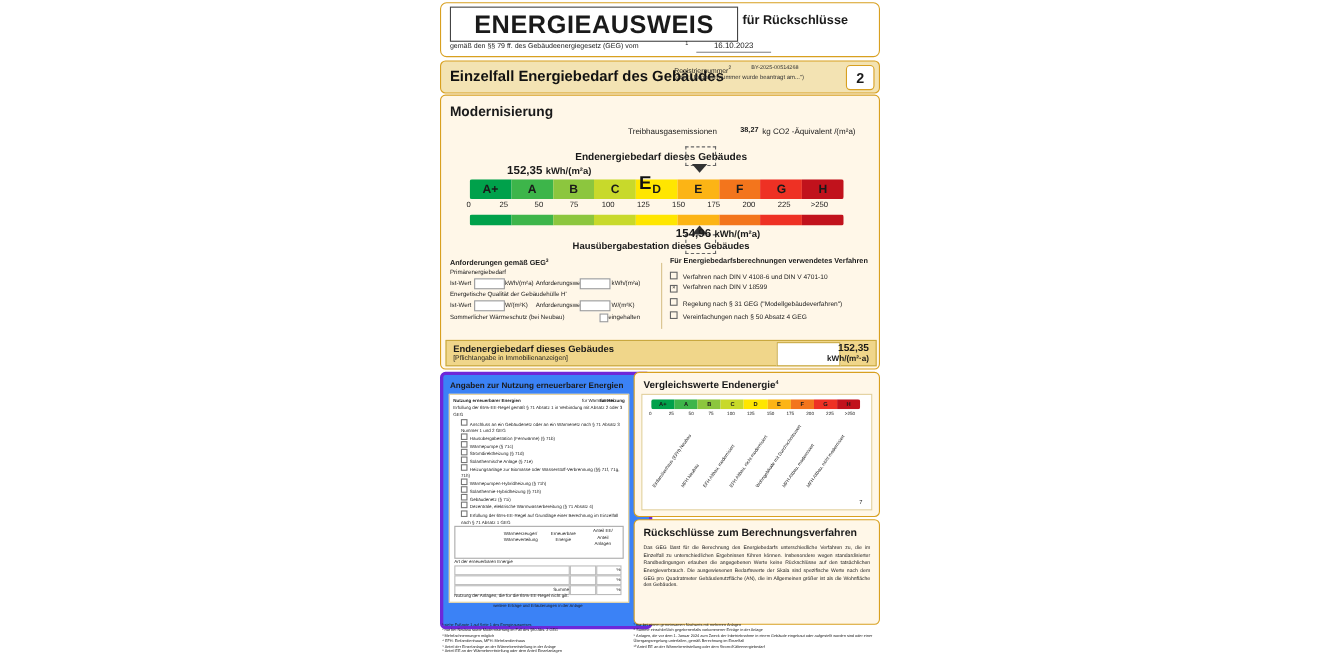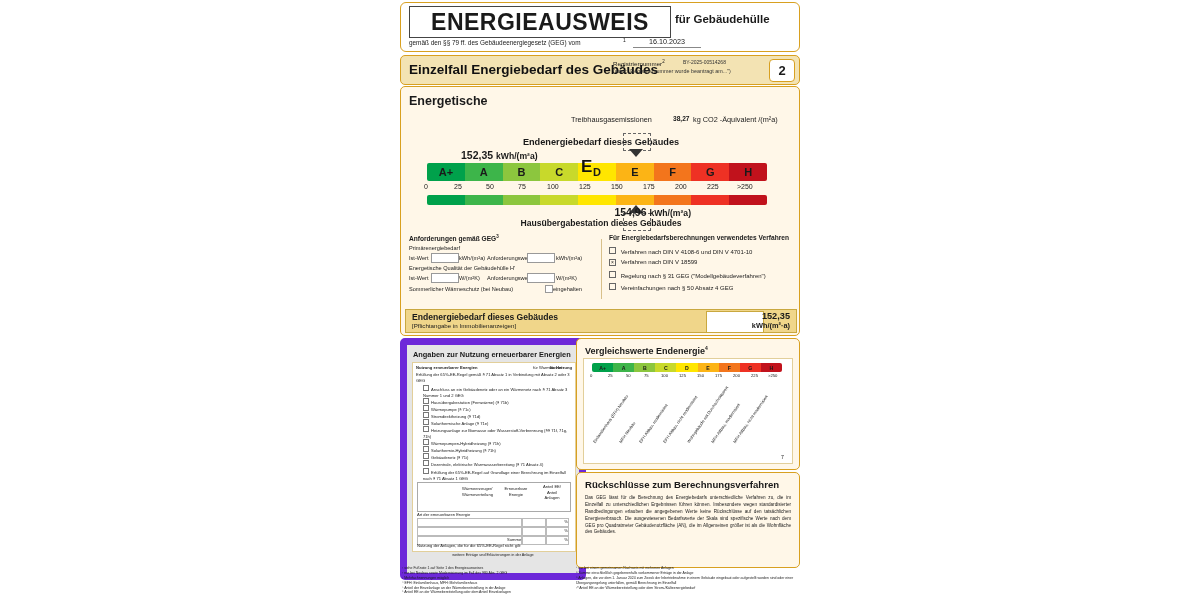--- a/index.html
+++ b/index.html
@@ -46,21 +46,21 @@
   .sep{position:absolute;left:200px;top:152px;width:1px;height:60px;background:#d8c08a;}
   .chk{position:absolute;font-size:6px;}
   
   .res{position:absolute;left:4px;top:222px;width:390px;height:22px;background:#f0d68a;border:1px solid #c9a83f;}
   .res-l1{position:absolute;left:6px;top:2px;font-size:8.6px;font-weight:bold;}
   .res-l2{position:absolute;left:6px;top:12px;font-size:6.2px;}
   .res-v{position:absolute;right:6px;top:1px;font-size:9.2px;font-weight:bold;text-align:right;}
   .res-u{position:absolute;right:6px;top:11px;font-size:7.4px;font-weight:bold;text-align:right;}
   .res-white{position:absolute;left:300px;top:1px;width:56px;height:20px;background:#fff;border:1px solid #c9a83f;}
   
-  .lpanel{position:absolute;left:0;top:338px;width:172px;height:228px;border:7px solid #6d28d9;border-radius:5px;background:#e5e5e5;}
+  .lpanel{position:absolute;left:0;top:338px;width:172px;height:228px;border:3px solid #6d28d9;border-radius:5px;background:#3b82f6;padding-left:15px;}
   .lpanel h4{position:absolute;left:6px;top:5px;margin:0;font-size:7.4px;font-weight:bold;}
   .lp-body{position:absolute;left:5px;top:17px;width:162px;height:188px;background:#ffffff;border:1px solid #e2cf9a;}
   .tiny{font-size:4.1px;line-height:1.35;}
   .lp-foot{position:absolute;left:6px;top:208px;width:160px;font-size:3.8px;text-align:center;}
   
   .rpanel{position:absolute;left:176px;top:338px;width:222px;height:130px;border:1px solid #d8a020;border-radius:5px;background:#fff7e8;}
   .rpanel h4{position:absolute;left:8px;top:6px;margin:0;font-size:9px;font-weight:bold;}
   .rp-inner{position:absolute;left:6px;top:19px;width:208px;height:104px;background:#fff;border:1px solid #e2cf9a;}
   .mini-scale{position:absolute;left:8px;top:4px;width:190px;height:9px;display:flex;border-radius:2px;overflow:hidden;}
   .mini-scale div{flex:1;display:flex;align-items:center;justify-content:center;font-size:5.2px;font-weight:bold;}
@@ -75,38 +75,38 @@
   .fn-l{position:absolute;left:2px;top:566px;width:170px;font-size:3.5px;line-height:1.4;}
   .fn-r{position:absolute;left:176px;top:566px;width:222px;font-size:3.5px;line-height:1.4;}
 </style>
 </head>
 <body>
 
 <div class="page">
 
   <div class="hdr">
     <div class="hdr-title">ENERGIEAUSWEIS</div>
-    <div class="hdr-sub">für Gebäudehülle</div>
+    <div class="hdr-sub">für Rückschlüsse</div>
     <div class="hdr-law">gemäß den §§ 79 ff. des Gebäudeenergiegesetz (GEG) vom</div>
     <div class="hdr-sup">1</div>
     <div class="hdr-date-box">16.10.2023</div>
   </div>
 
   <div class="band">
     <h2>Einzelfall Energiebedarf des Gebäudes</h2>
     <div class="reg">
       <span>Registriernummer</span><span style="font-size:4.5px;vertical-align:super">2</span>
     </div>
     <div class="regnum">BY-2025-00514268</div>
     <div class="reg2">(oder: „Registriernummer wurde beantragt am...")</div>
     <div class="pagebox">2</div>
   </div>
 
   <div class="ebox">
-    <h3>Energetische</h3>
+    <h3>Modernisierung</h3>
 
     <div class="ghg">Treibhausgasemissionen</div>
     <div class="ghg-val">38,27</div>
     <div class="ghg-unit">kg CO2 -Äquivalent /(m²a)</div>
 
     <div class="ee-label">Endenergiebedarf dieses Gebäudes</div>
     <div class="ee-val">
       <span>152,35</span>
       <span style="font-size:8.6px">kWh/(m²a)</span>
     </div>

